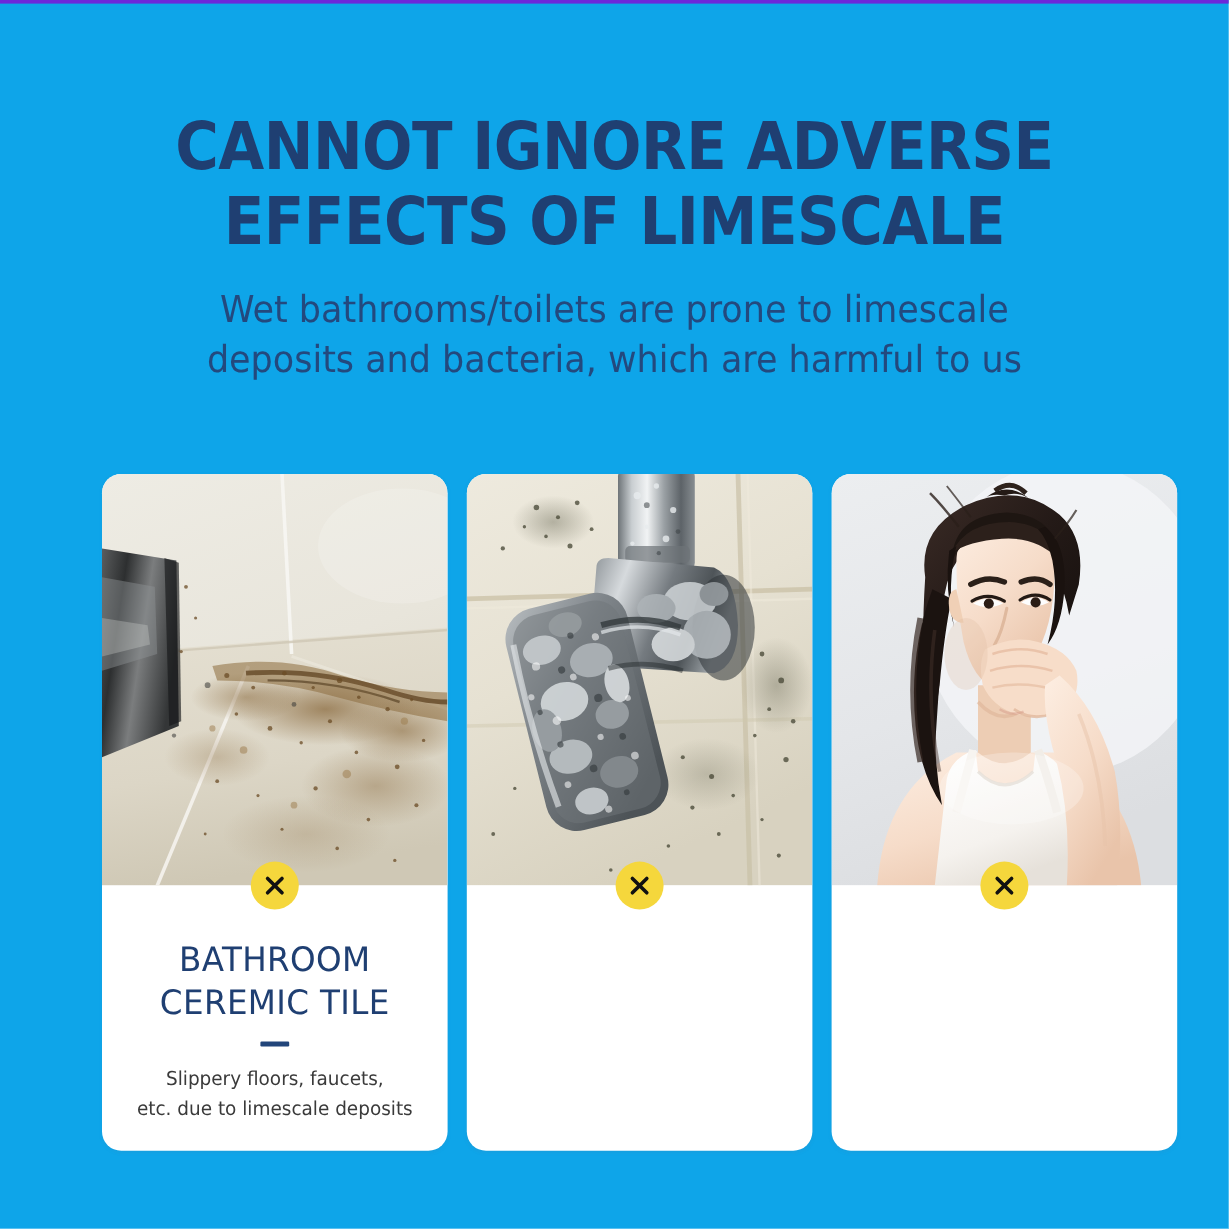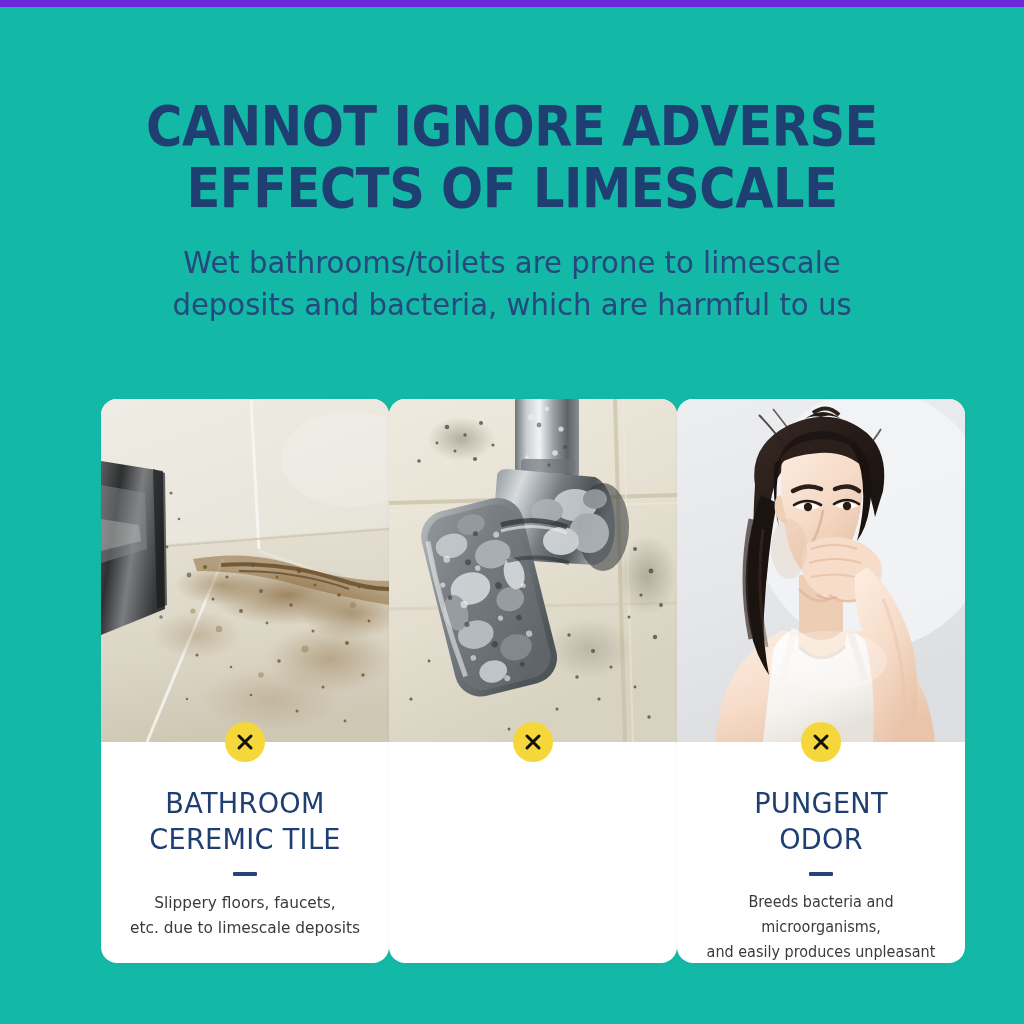--- a/index.html
+++ b/index.html
@@ -11,23 +11,23 @@
     height: 1024px;
     background: #ffffff;
     font-family: "DejaVu Sans", "Liberation Sans", sans-serif;
     overflow: hidden;
   }
 
   #page {
     position: relative;
     width: 1024px;
     height: 1024px;
-    background: #14b8a6;
+    background: #0ea5e9;
     box-sizing: border-box;
-    border-top: 7px solid #6d28d9;
+    border-top: 3px solid #6d28d9;
     overflow: hidden;
   }
 
   
   #header {
     position: absolute;
     left: 0;
     top: 88px;
     width: 1024px;
     text-align: center;
@@ -56,21 +56,21 @@
   }
 
   
   #cards {
     position: absolute;
     left: 64px;
     top: 392px;
     width: 896px;
     height: 564px;
     display: flex;
-    justify-content: center;
+    justify-content: space-between;
     padding-left: 21px;
   }
   .card {
     position: relative;
     width: 288px;
     height: 564px;
     background: #ffffff;
     border-radius: 16px;
     overflow: hidden;
     box-shadow: 0 1px 3px rgba(90,120,160,0.10);
@@ -525,24 +525,16 @@
           <ellipse cx="150" cy="262" rx="60" ry="30" fill="#ffffff" opacity="0.25"></ellipse>
         </svg>
       </div>
 
       <div class="badge">
         <svg width="20" height="20" viewBox="0 0 20 20">
           <path d="M4 4 L16 16 M16 4 L4 16" stroke="#111111" stroke-width="3" stroke-linecap="round"></path>
         </svg>
       </div>
 
-      <div class="body">
-        <div class="card-title">PUNGENT</div>
-        <div class="card-title" style="margin-top:0;">ODOR</div>
-        <div class="divider"></div>
-        <div class="card-desc" style="font-size:15px;">Breeds bacteria and microorganisms,</div>
-        <div class="card-desc" style="margin-top:0;font-size:15px;">and easily produces unpleasant</div>
-
-      </div>
     </div>
 
   </div>
 </div>
 
 </body></html>

